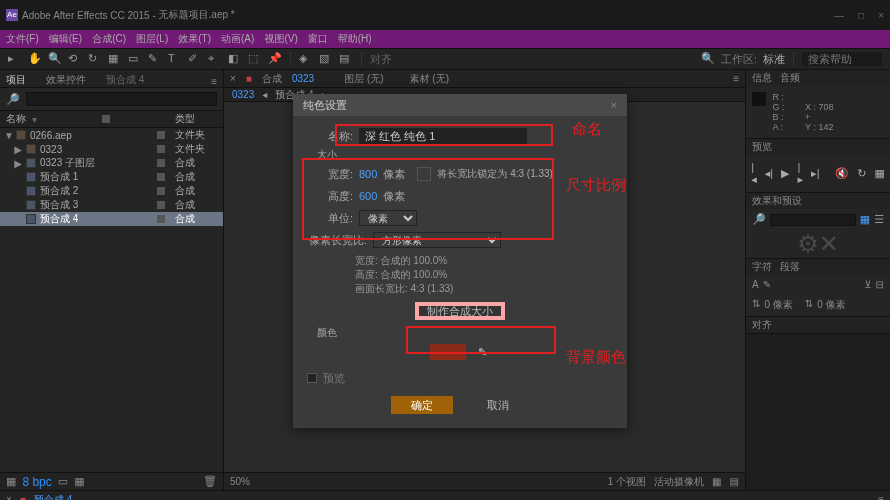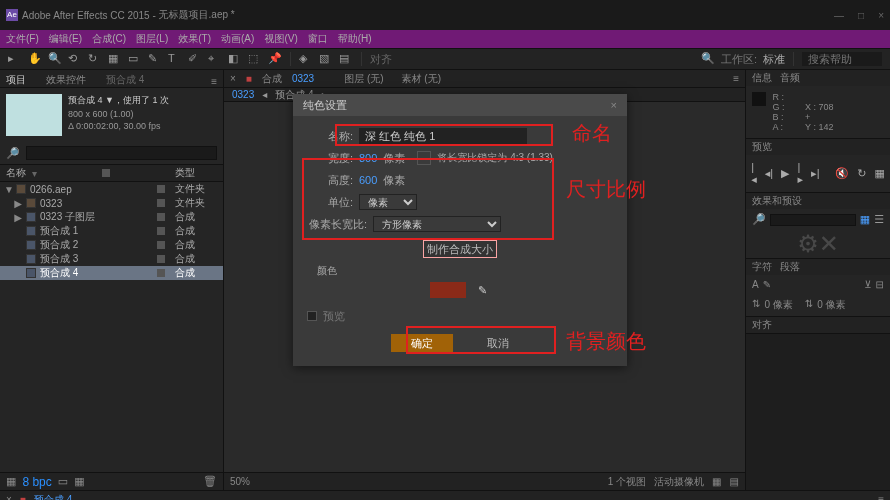--- a/index.html
+++ b/index.html
@@ -72,21 +72,21 @@
 .eyedrop { width: 12px; height: 12px; color: #ccc; }
 .dcheck { width: 10px; height: 10px; background: #222; border: 1px solid #555; }
 .dbtns { display: flex; gap: 14px; margin-top: 8px; justify-content: center; }
 .dbtn { width: 62px; height: 18px; display: flex; align-items: center; justify-content: center; font-size: 11px; }
 .dbtn.ok { background: #a16207; color: #fff; }
 .dbtn.cancel { color: #bbb; }
 .center-btn { display: flex; justify-content: center; margin: 6px 0; }
 
 
 .anno { position: absolute; border: 2px solid #e02020; pointer-events: none; }
-.anno-label { position: absolute; color: #e02020; font-size: 20px; pointer-events: none; font-weight: 500; }
+.anno-label { position: absolute; color: #e02020; font-size: 15px; pointer-events: none; font-weight: 500; }
 </style>
 </head>
 <body>
 
 <div class="titlebar">
   <span class="icon">Ae</span>
   <span>Adobe After Effects CC 2015</span>
   <span>&nbsp;-&nbsp;</span>
   <span>无标题项目.aep *</span>
   <div class="winbtns">
@@ -138,28 +138,20 @@
 </div>
 
 <div class="main">
   <div class="col-left">
     <div class="panel-tabs">
       <span class="active">项目</span>
       <span>效果控件</span>
       <span style="color:#666">预合成 4</span>
       <span class="close">≡</span>
     </div>
-    <div class="comp-info">
-      <div class="thumb"></div>
-      <div class="comp-meta">
-        <span class="name">预合成 4 ▼，使用了 1 次</span>
-        <span>800 x 600 (1.00)</span>
-        <span>Δ 0:00:02:00, 30.00 fps</span>
-      </div>
-    </div>
     <div class="search-row">
       <span style="color:#777">🔎</span>
       <div class="sbox"></div>
     </div>
     <div class="proj-head">
       <span>名称</span>
       <span style="margin-left:6px;color:#666">▾</span>
       <span style="margin-left:auto;width:8px;height:8px;background:#555"></span>
       <span class="col-type">类型</span>
     </div>
@@ -223,21 +215,21 @@
     </div>
   </div>
 
   <div class="col-mid">
     <div class="mid-tabs">
       <span>×</span>
       <span style="color:#c04040">■</span>
       <span>合成</span>
       <span class="name">0323</span>
       <span style="margin-left:20px">图层  (无)</span>
-      <span style="margin-left:8px">素材  (无)</span>
+      <span style="margin-left:16px">素材  (无)</span>
       <span class="close" style="margin-left:auto">≡</span>
     </div>
     <div class="mid-sub">
       <span class="name">0323</span>
       <span>◂</span>
       <span>预合成 4</span>
       <span>▸</span>
     </div>
     <div class="viewer"></div>
     <div class="viewer-bar">
@@ -345,42 +337,48 @@
 <div class="dialog">
   <div class="dialog-title">
     <span>纯色设置</span>
     <span class="x">×</span>
   </div>
   <div class="dialog-body">
     <div class="drow">
       <span class="lab">名称:</span>
       <input class="dinput" value="深 红色 纯色 1" style="">
     </div>
+    <div class="sec-label">大小</div>
     <div class="drow">
       <span class="lab">宽度:</span>
       <span class="val">800</span>
       <span class="txt">像素</span>
       <span class="link-icon" style="margin-left:6px"></span>
       <span class="txt" style="font-size:10px">将长宽比锁定为 4:3 (1.33)</span>
     </div>
     <div class="drow">
       <span class="lab">高度:</span>
       <span class="val">600</span>
       <span class="txt">像素</span>
     </div>
     <div class="drow">
       <span class="lab">单位:</span>
       <select class="dselect"><option>像素</option></select>
     </div>
     <div class="drow">
       <span class="lab" style="min-width:60px">像素长宽比:</span>
       <select class="dselect wide"><option>方形像素</option></select>
     </div>
+    <div style="margin:4px 0 0 48px;font-size:10px;color:#999">
+      <div>宽度: 合成的 100.0%</div>
+      <div>高度: 合成的 100.0%</div>
+      <div>画面长宽比: 4:3 (1.33)</div>
+    </div>
     <div class="center-btn">
-      <div class="dbtn" style="width:74px;border:1px solid #fca5a5;background:#333">制作合成大小</div>
+      <div class="dbtn" style="width:90px;border:4px solid #fca5a5;background:#333">制作合成大小</div>
     </div>
     <div class="sec-label">颜色</div>
     <div class="drow" style="justify-content:center;gap:12px">
       <div class="color-sw"></div>
       <span class="eyedrop">✎</span>
     </div>
     <div class="drow" style="margin-top:6px">
       <span class="dcheck"></span>
       <span style="color:#777">预览</span>
     </div>
@@ -389,13 +387,13 @@
       <div class="dbtn cancel">取消</div>
     </div>
   </div>
 </div>
 
 <div class="anno" style="left:335px;top:124px;width:218px;height:22px"></div>
 <div class="anno-label" style="left:572px;top:120px">命名</div>
 <div class="anno" style="left:302px;top:158px;width:252px;height:82px"></div>
 <div class="anno-label" style="left:566px;top:176px">尺寸比例</div>
 <div class="anno" style="left:406px;top:326px;width:150px;height:28px"></div>
-<div class="anno-label" style="left:566px;top:328px">背景颜色</div>
+<div class="anno-label" style="left:566px;top:348px">背景颜色</div>
 
 </body></html>

